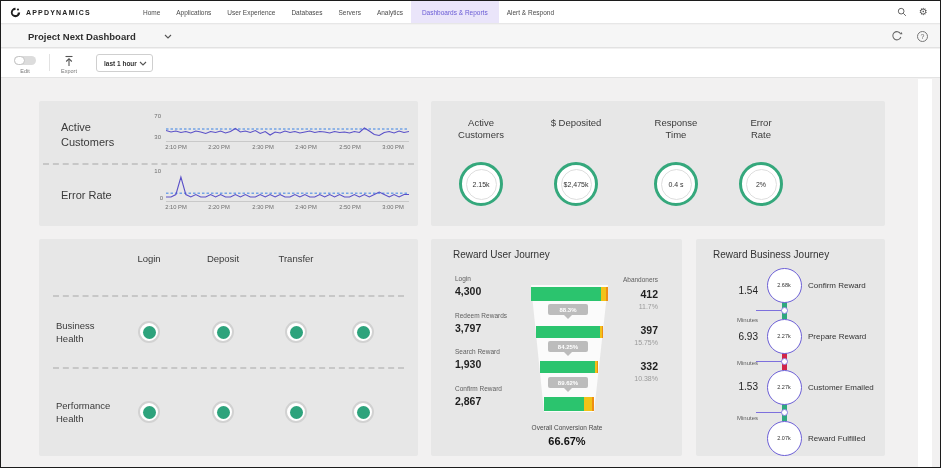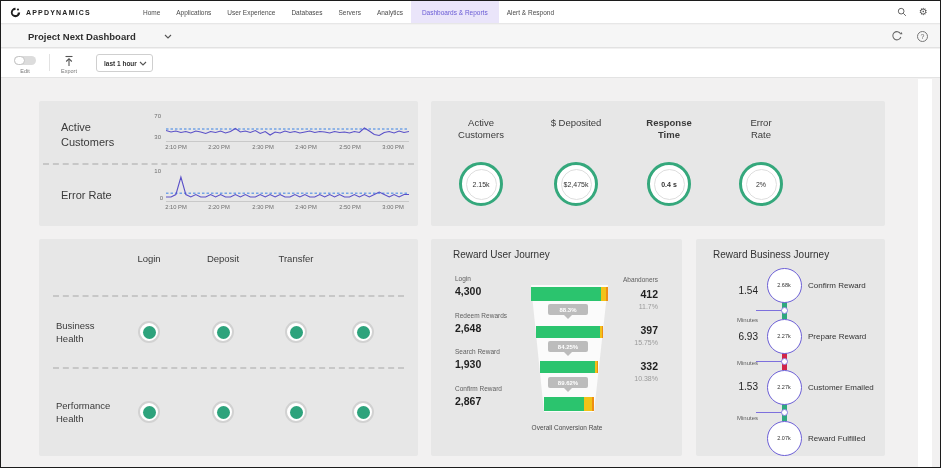--- a/index.html
+++ b/index.html
@@ -70,21 +70,21 @@
   .xticks { position:absolute; left:127px; width:243px; height:8px; }
   .xr1 { top:43px; } .xr2 { top:103px; }
   .xt { position:absolute; width:36px; text-align:center; font-size:5.8px; color:#6e6e6e; }
   .xt:nth-child(1){left:-8px;} .xt:nth-child(2){left:35px;} .xt:nth-child(3){left:79px;}
   .xt:nth-child(4){left:122px;} .xt:nth-child(5){left:166px;} .xt:nth-child(6){left:209px;}
   .dash-sep { position:absolute; border-top:2px dashed #c7c7c7; }
   .sp-sep { left:4px; right:4px; top:62px; }
 
   
   .kpi { position:absolute; width:90px; top:0; height:125px; }
-  .k1{left:5px;} .k2{left:100px;} .k3{left:193px;font-weight:bold;} .k4{left:285px;} .k5{left:378px;}
+  .k1{left:5px;} .k2{left:100px;} .k3{left:200px;} .k4{left:285px;} .k5{left:378px;}
   .kpi-label { position:absolute; top:16px; left:0; right:0; display:flex; justify-content:center;
                text-align:center; font-size:9.5px; color:#3a3a3a; line-height:1.3; }
   .kpi-label span { display:inline-block; max-width:70px; }
   .k4 .kpi-label span { max-width:34px; }
   .k1 .kpi-label span, .k3 .kpi-label span { max-width:60px; }
   .kpi-circle { position:absolute; left:50%; top:61px; transform:translateX(-50%);
                 width:44px; height:44px; border-radius:50%; border:3.5px solid #35a87c;
                 background:#fff; display:flex; align-items:center; justify-content:center; }
   .kpi-inner { width:31px; height:31px; border-radius:50%; border:1px solid #dedede;
                display:flex; align-items:center; justify-content:center; }
@@ -350,21 +350,21 @@
   </section>
 
   <section class="panel" id="panel-funnel">
     <div class="panel-title">Reward User Journey</div>
     <svg class="funnel-shape" width="251" height="217">
       <polygon points="100,46 177,46 163,173 113,173" fill="#fbfbfb"></polygon>
     </svg>
     <div class="fn-stage-label fsl1">Login</div>
     <div class="fn-stage-value fsv1">4,300</div>
     <div class="fn-stage-label fsl2">Redeem Rewards</div>
-    <div class="fn-stage-value fsv2">2,648</div>
+    <div class="fn-stage-value fsv2">3,797</div>
     <div class="fn-stage-label fsl3">Search Reward</div>
     <div class="fn-stage-value fsv3">1,930</div>
     <div class="fn-stage-label fsl4">Confirm Reward</div>
     <div class="fn-stage-value fsv4">2,867</div>
     <div class="fbar fb1">
         <span style="width: 91.5%; background: rgb(43, 196, 110);"></span>
         <span style="width: 6%; background: rgb(242, 194, 24);"></span>
         <span style="width: 2.5%; background: rgb(239, 142, 19);"></span>
       </div>
     <div class="fbar fb2">
@@ -386,20 +386,21 @@
     <div class="badge bg2">84.25%</div>
     <div class="badge bg3">89.62%</div>
     <div class="fn-ab-head">Abandoners</div>
     <div class="fn-ab-num fan1">412</div>
     <div class="fn-ab-pct fap1">11.7%</div>
     <div class="fn-ab-num fan2">397</div>
     <div class="fn-ab-pct fap2">15.75%</div>
     <div class="fn-ab-num fan3">332</div>
     <div class="fn-ab-pct fap3">10.38%</div>
     <div class="fn-foot-label">Overall Conversion Rate</div>
+    <div class="fn-foot-value">66.67%</div>
   </section>
 
   <section class="panel" id="panel-flow">
     <div class="panel-title">Reward Business Journey</div>
     <div class="fl-connector flc1" style="background: rgb(47, 168, 128);"></div>
     <div class="fl-connector flc2" style="background: rgb(209, 38, 74);"></div>
     <div class="fl-connector flc3" style="background: rgb(47, 168, 128);"></div>
     <div class="fl-hline flh1"></div>
     <div class="fl-hline flh2"></div>
     <div class="fl-hline flh3"></div>

